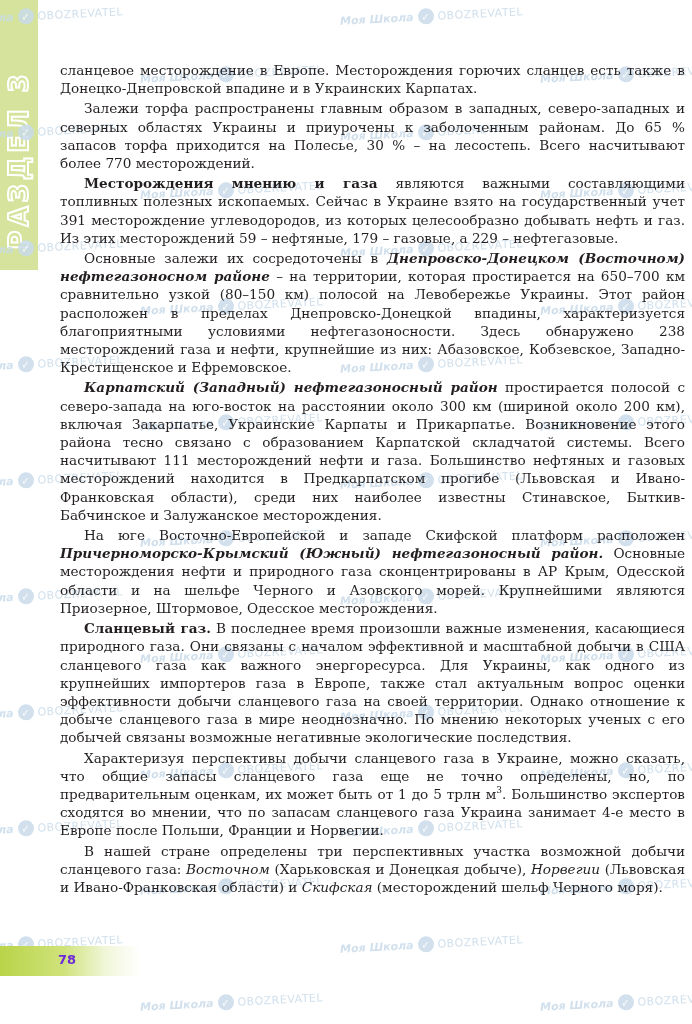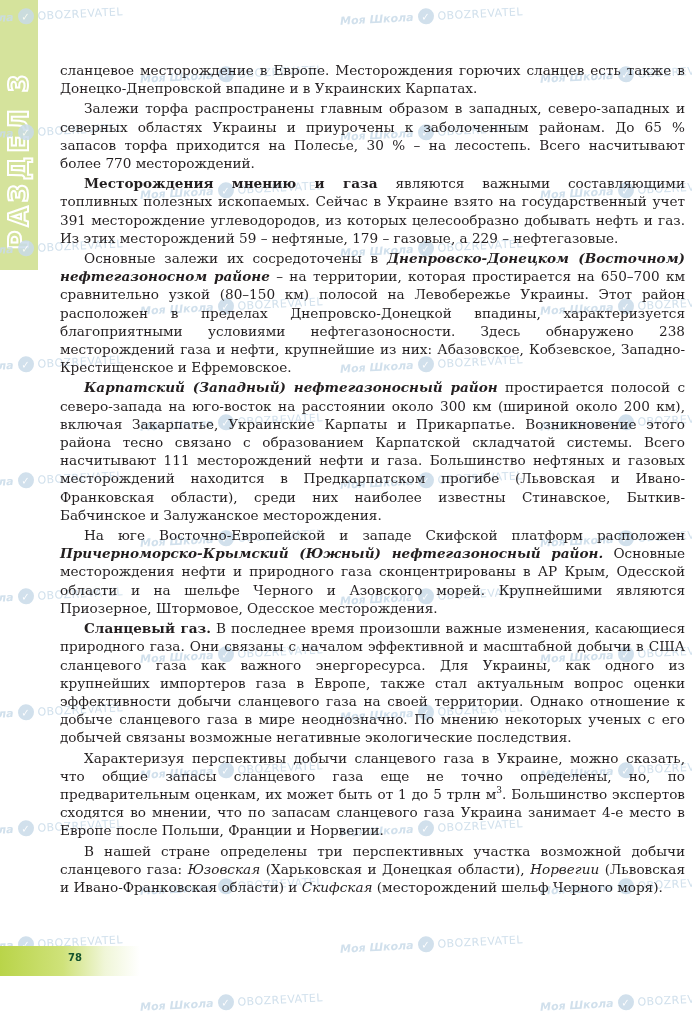--- a/index.html
+++ b/index.html
@@ -47,23 +47,23 @@
   .b { font-weight: bold; }
   .bi { font-weight: bold; font-style: italic; }
   .i { font-style: italic; }
   sup { font-size: 9px; line-height: 0; }
   .page-number-bar {
     position: absolute; left: 0; top: 946px; width: 140px; height: 30px;
     background: linear-gradient(to right, #b9d449 0%, #cfe27a 45%, rgba(230,240,190,0.6) 75%, rgba(255,255,255,0) 100%);
     z-index: 1;
   }
   .page-number {
-    position: absolute; left: 68px; top: 952px; z-index: 2;
+    position: absolute; left: 58px; top: 952px; z-index: 2;
     font-family: "DejaVu Sans", "Liberation Sans", sans-serif;
-    font-weight: bold; font-size: 10px; color: #14532d;
+    font-weight: bold; font-size: 13px; color: #6d28d9;
   }
 </style>
 </head>
 <body>
 
 <div class="side-tab">
   <div class="side-tab-label">РАЗДЕЛ 3</div>
 </div>
 
 <div class="watermarks" id="wm-layer">
@@ -251,17 +251,17 @@
 
 <div class="content" id="content">
     <p class="cont"><span>сланцевое месторождение в Европе. Месторождения горючих сланцев есть также в Донецко-Днепровской впадине и в Украинских Карпатах.</span></p>
     <p><span>Залежи торфа распространены главным образом в западных, северо-западных и северных областях Украины и приурочены к заболоченным районам. До 65 % запасов торфа приходится на Полесье, 30 % – на лесостепь. Всего насчитывают более 770 месторождений.</span></p>
     <p><span class="b">Месторождения мнению и газа</span><span> являются важными составляющими топливных полезных ископаемых. Сейчас в Украине взято на государственный учет 391 месторождение углеводородов, из которых целесообразно добывать нефть и газ. Из этих месторождений 59 – нефтяные, 179 – газовые, а 229 – нефтегазовые.</span></p>
     <p><span>Основные залежи их сосредоточены в </span><span class="bi">Днепровско-Донецком (Восточном) нефтегазоносном районе</span><span> – на территории, которая простирается на 650–700 км сравнительно узкой (80–150 км) полосой на Левобережье Украины. Этот район расположен в пределах Днепровско-Донецкой впадины, характеризуется благоприятными условиями нефтегазоносности. Здесь обнаружено 238 месторождений газа и нефти, крупнейшие из них: Абазовское, Кобзевское, Западно-Крестищенское и Ефремовское.</span></p>
     <p><span class="bi">Карпатский (Западный) нефтегазоносный район</span><span> простирается полосой с северо-запада на юго-восток на расстоянии около 300 км (шириной около 200 км), включая Закарпатье, Украинские Карпаты и Прикарпатье. Возникновение этого района тесно связано с образованием Карпатской складчатой системы. Всего насчитывают 111 месторождений нефти и газа. Большинство нефтяных и газовых месторождений находится в Предкарпатском прогибе (Львовская и Ивано-Франковская области), среди них наиболее известны Стинавское, Быткив-Бабчинское и Залужанское месторождения.</span></p>
     <p><span>На юге Восточно-Европейской и западе Скифской платформ расположен </span><span class="bi">Причерноморско-Крымский (Южный) нефтегазоносный район.</span><span> Основные месторождения нефти и природного газа сконцентрированы в АР Крым, Одесской области и на шельфе Черного и Азовского морей. Крупнейшими являются Приозерное, Штормовое, Одесское месторождения.</span></p>
     <p><span class="b">Сланцевый газ.</span><span> В последнее время произошли важные изменения, касающиеся природного газа. Они связаны с началом эффективной и масштабной добычи в США сланцевого газа как важного энергоресурса. Для Украины, как одного из крупнейших импортеров газа в Европе, также стал актуальным вопрос оценки эффективности добычи сланцевого газа на своей территории. Однако отношение к добыче сланцевого газа в мире неоднозначно. По мнению некоторых ученых с его добычей связаны возможные негативные экологические последствия.</span></p>
     <p><span>Характеризуя перспективы добычи сланцевого газа в Украине, можно сказать, что общие запасы сланцевого газа еще не точно определены, но, по предварительным оценкам, их может быть от 1 до 5 трлн м</span><sup>3</sup><span>. Большинство экспертов сходятся во мнении, что по запасам сланцевого газа Украина занимает 4-е место в Европе после Польши, Франции и Норвегии.</span></p>
-    <p><span>В нашей стране определены три перспективных участка возможной добычи сланцевого газа: </span><span class="i">Юзовская</span><span> (Харьковская и Донецкая области), </span><span class="i">Норвегии</span><span> (Львовская и Ивано-Франковская области) и </span><span class="i">Скифская</span><span> (месторождений шельф Черного моря).</span></p>
+    <p><span>В нашей стране определены три перспективных участка возможной добычи сланцевого газа: </span><span class="i">Восточном</span><span> (Харьковская и Донецкая добыче), </span><span class="i">Норвегии</span><span> (Львовская и Ивано-Франковская области) и </span><span class="i">Скифская</span><span> (месторождений шельф Черного моря).</span></p>
   </div>
 
 <div class="page-number-bar"></div>
 <div class="page-number">78</div>
 
 </body></html>

